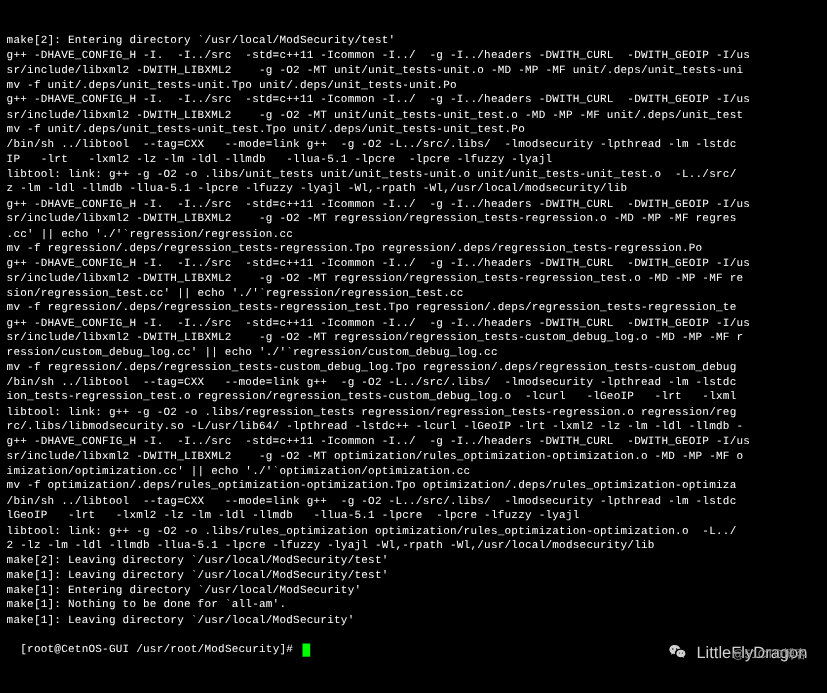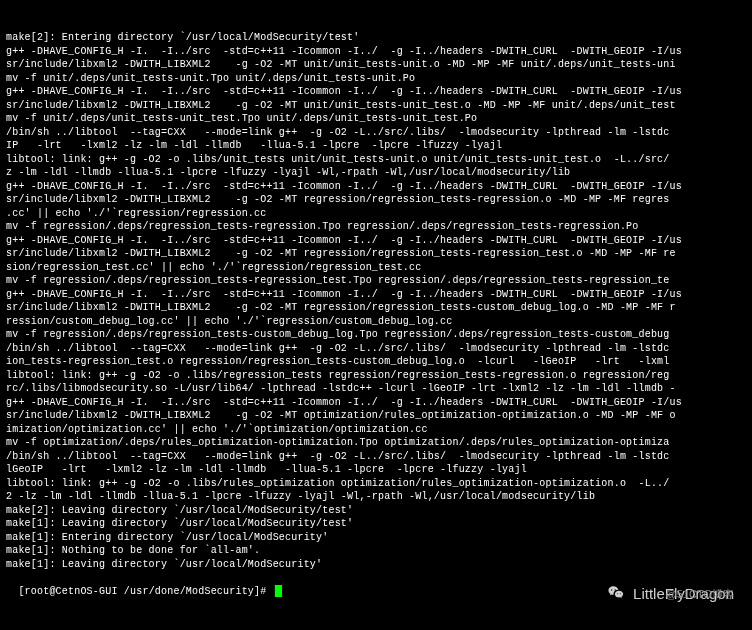--- a/index.html
+++ b/index.html
@@ -9,21 +9,21 @@
   .cursor{display:inline-block;width:7px;height:12px;background:#00ff00;vertical-align:text-bottom;margin-left:2px}
   .wm{position:absolute;right:18px;bottom:28px;color:#dcdcdc;font-family:Liberation Sans, sans-serif;font-size:15px;display:flex;align-items:center;gap:6px;opacity:0.95}
   .wm svg{width:22px;height:18px;fill:#dcdcdc}
   .sub{position:absolute;right:18px;bottom:28px;color:#8a8a8a;font-family:sans-serif;font-size:11px}
 </style>
 </head>
 <body>
 
 <div class="terminal">
   <div id="lines-container"><span class="line">make[2]: Entering directory `/usr/local/ModSecurity/test'</span><span class="line">g++ -DHAVE_CONFIG_H -I.  -I../src  -std=c++11 -Icommon -I../  -g -I../headers -DWITH_CURL  -DWITH_GEOIP -I/us</span><span class="line">sr/include/libxml2 -DWITH_LIBXML2    -g -O2 -MT unit/unit_tests-unit.o -MD -MP -MF unit/.deps/unit_tests-uni</span><span class="line">mv -f unit/.deps/unit_tests-unit.Tpo unit/.deps/unit_tests-unit.Po</span><span class="line">g++ -DHAVE_CONFIG_H -I.  -I../src  -std=c++11 -Icommon -I../  -g -I../headers -DWITH_CURL  -DWITH_GEOIP -I/us</span><span class="line">sr/include/libxml2 -DWITH_LIBXML2    -g -O2 -MT unit/unit_tests-unit_test.o -MD -MP -MF unit/.deps/unit_test</span><span class="line">mv -f unit/.deps/unit_tests-unit_test.Tpo unit/.deps/unit_tests-unit_test.Po</span><span class="line">/bin/sh ../libtool  --tag=CXX   --mode=link g++  -g -O2 -L../src/.libs/  -lmodsecurity -lpthread -lm -lstdc</span><span class="line">IP   -lrt   -lxml2 -lz -lm -ldl -llmdb   -llua-5.1 -lpcre  -lpcre -lfuzzy -lyajl</span><span class="line">libtool: link: g++ -g -O2 -o .libs/unit_tests unit/unit_tests-unit.o unit/unit_tests-unit_test.o  -L../src/</span><span class="line">z -lm -ldl -llmdb -llua-5.1 -lpcre -lfuzzy -lyajl -Wl,-rpath -Wl,/usr/local/modsecurity/lib</span><span class="line">g++ -DHAVE_CONFIG_H -I.  -I../src  -std=c++11 -Icommon -I../  -g -I../headers -DWITH_CURL  -DWITH_GEOIP -I/us</span><span class="line">sr/include/libxml2 -DWITH_LIBXML2    -g -O2 -MT regression/regression_tests-regression.o -MD -MP -MF regres</span><span class="line">.cc' || echo './'`regression/regression.cc</span><span class="line">mv -f regression/.deps/regression_tests-regression.Tpo regression/.deps/regression_tests-regression.Po</span><span class="line">g++ -DHAVE_CONFIG_H -I.  -I../src  -std=c++11 -Icommon -I../  -g -I../headers -DWITH_CURL  -DWITH_GEOIP -I/us</span><span class="line">sr/include/libxml2 -DWITH_LIBXML2    -g -O2 -MT regression/regression_tests-regression_test.o -MD -MP -MF re</span><span class="line">sion/regression_test.cc' || echo './'`regression/regression_test.cc</span><span class="line">mv -f regression/.deps/regression_tests-regression_test.Tpo regression/.deps/regression_tests-regression_te</span><span class="line">g++ -DHAVE_CONFIG_H -I.  -I../src  -std=c++11 -Icommon -I../  -g -I../headers -DWITH_CURL  -DWITH_GEOIP -I/us</span><span class="line">sr/include/libxml2 -DWITH_LIBXML2    -g -O2 -MT regression/regression_tests-custom_debug_log.o -MD -MP -MF r</span><span class="line">ression/custom_debug_log.cc' || echo './'`regression/custom_debug_log.cc</span><span class="line">mv -f regression/.deps/regression_tests-custom_debug_log.Tpo regression/.deps/regression_tests-custom_debug</span><span class="line">/bin/sh ../libtool  --tag=CXX   --mode=link g++  -g -O2 -L../src/.libs/  -lmodsecurity -lpthread -lm -lstdc</span><span class="line">ion_tests-regression_test.o regression/regression_tests-custom_debug_log.o  -lcurl   -lGeoIP   -lrt   -lxml</span><span class="line">libtool: link: g++ -g -O2 -o .libs/regression_tests regression/regression_tests-regression.o regression/reg</span><span class="line">rc/.libs/libmodsecurity.so -L/usr/lib64/ -lpthread -lstdc++ -lcurl -lGeoIP -lrt -lxml2 -lz -lm -ldl -llmdb -</span><span class="line">g++ -DHAVE_CONFIG_H -I.  -I../src  -std=c++11 -Icommon -I../  -g -I../headers -DWITH_CURL  -DWITH_GEOIP -I/us</span><span class="line">sr/include/libxml2 -DWITH_LIBXML2    -g -O2 -MT optimization/rules_optimization-optimization.o -MD -MP -MF o</span><span class="line">imization/optimization.cc' || echo './'`optimization/optimization.cc</span><span class="line">mv -f optimization/.deps/rules_optimization-optimization.Tpo optimization/.deps/rules_optimization-optimiza</span><span class="line">/bin/sh ../libtool  --tag=CXX   --mode=link g++  -g -O2 -L../src/.libs/  -lmodsecurity -lpthread -lm -lstdc</span><span class="line">lGeoIP   -lrt   -lxml2 -lz -lm -ldl -llmdb   -llua-5.1 -lpcre  -lpcre -lfuzzy -lyajl</span><span class="line">libtool: link: g++ -g -O2 -o .libs/rules_optimization optimization/rules_optimization-optimization.o  -L../</span><span class="line">2 -lz -lm -ldl -llmdb -llua-5.1 -lpcre -lfuzzy -lyajl -Wl,-rpath -Wl,/usr/local/modsecurity/lib</span><span class="line">make[2]: Leaving directory `/usr/local/ModSecurity/test'</span><span class="line">make[1]: Leaving directory `/usr/local/ModSecurity/test'</span><span class="line">make[1]: Entering directory `/usr/local/ModSecurity'</span><span class="line">make[1]: Nothing to be done for `all-am'.</span><span class="line">make[1]: Leaving directory `/usr/local/ModSecurity'</span></div>
-  <span class="prompt">[root@CetnOS-GUI /usr/done/ModSecurity]# </span><span class="cursor"></span>
+  <span class="prompt">[root@CetnOS-GUI /usr/root/ModSecurity]# </span><span class="cursor"></span>
 </div>
 
 <div class="wm">
   <svg viewBox="0 0 24 24">
       <path d="M8.5 3C4.9 3 2 5.5 2 8.6c0 1.8 1 3.4 2.6 4.5l-.7 2 2.4-1.2c.7.2 1.4.3 2.2.3h.4c-.1-.4-.2-.8-.2-1.2 0-2.9 2.8-5.2 6.3-5.2h.3C14.6 5 11.8 3 8.5 3zm-2.3 4.1c.5 0 .9.4.9.9s-.4.9-.9.9-.9-.4-.9-.9.4-.9.9-.9zm4.6 0c.5 0 .9.4.9.9s-.4.9-.9.9-.9-.4-.9-.9.4-.9.9-.9zM16 9c-3 0-5.5 2-5.5 4.5S13 18 16 18c.6 0 1.2-.1 1.8-.2l2 1-.5-1.7c1.3-.8 2.2-2.1 2.2-3.6C21.5 11 19 9 16 9zm-1.8 3.2c.4 0 .7.3.7.7s-.3.7-.7.7-.7-.3-.7-.7.3-.7.7-.7zm3.6 0c.4 0 .7.3.7.7s-.3.7-.7.7-.7-.3-.7-.7.3-.7.7-.7z"></path>
     </svg>
   <span>LittleFlyDragon</span>
 </div>
 <div class="sub">@51CTO博客</div>
 

